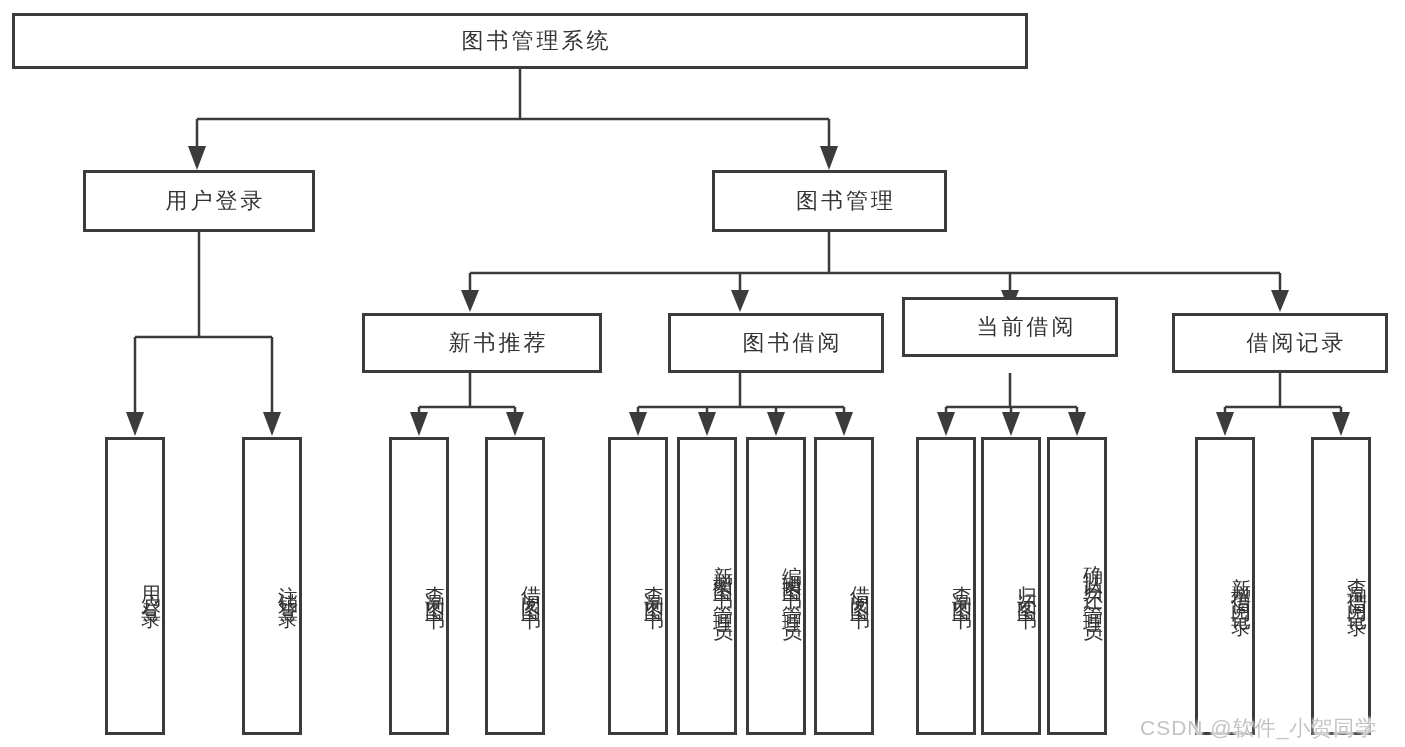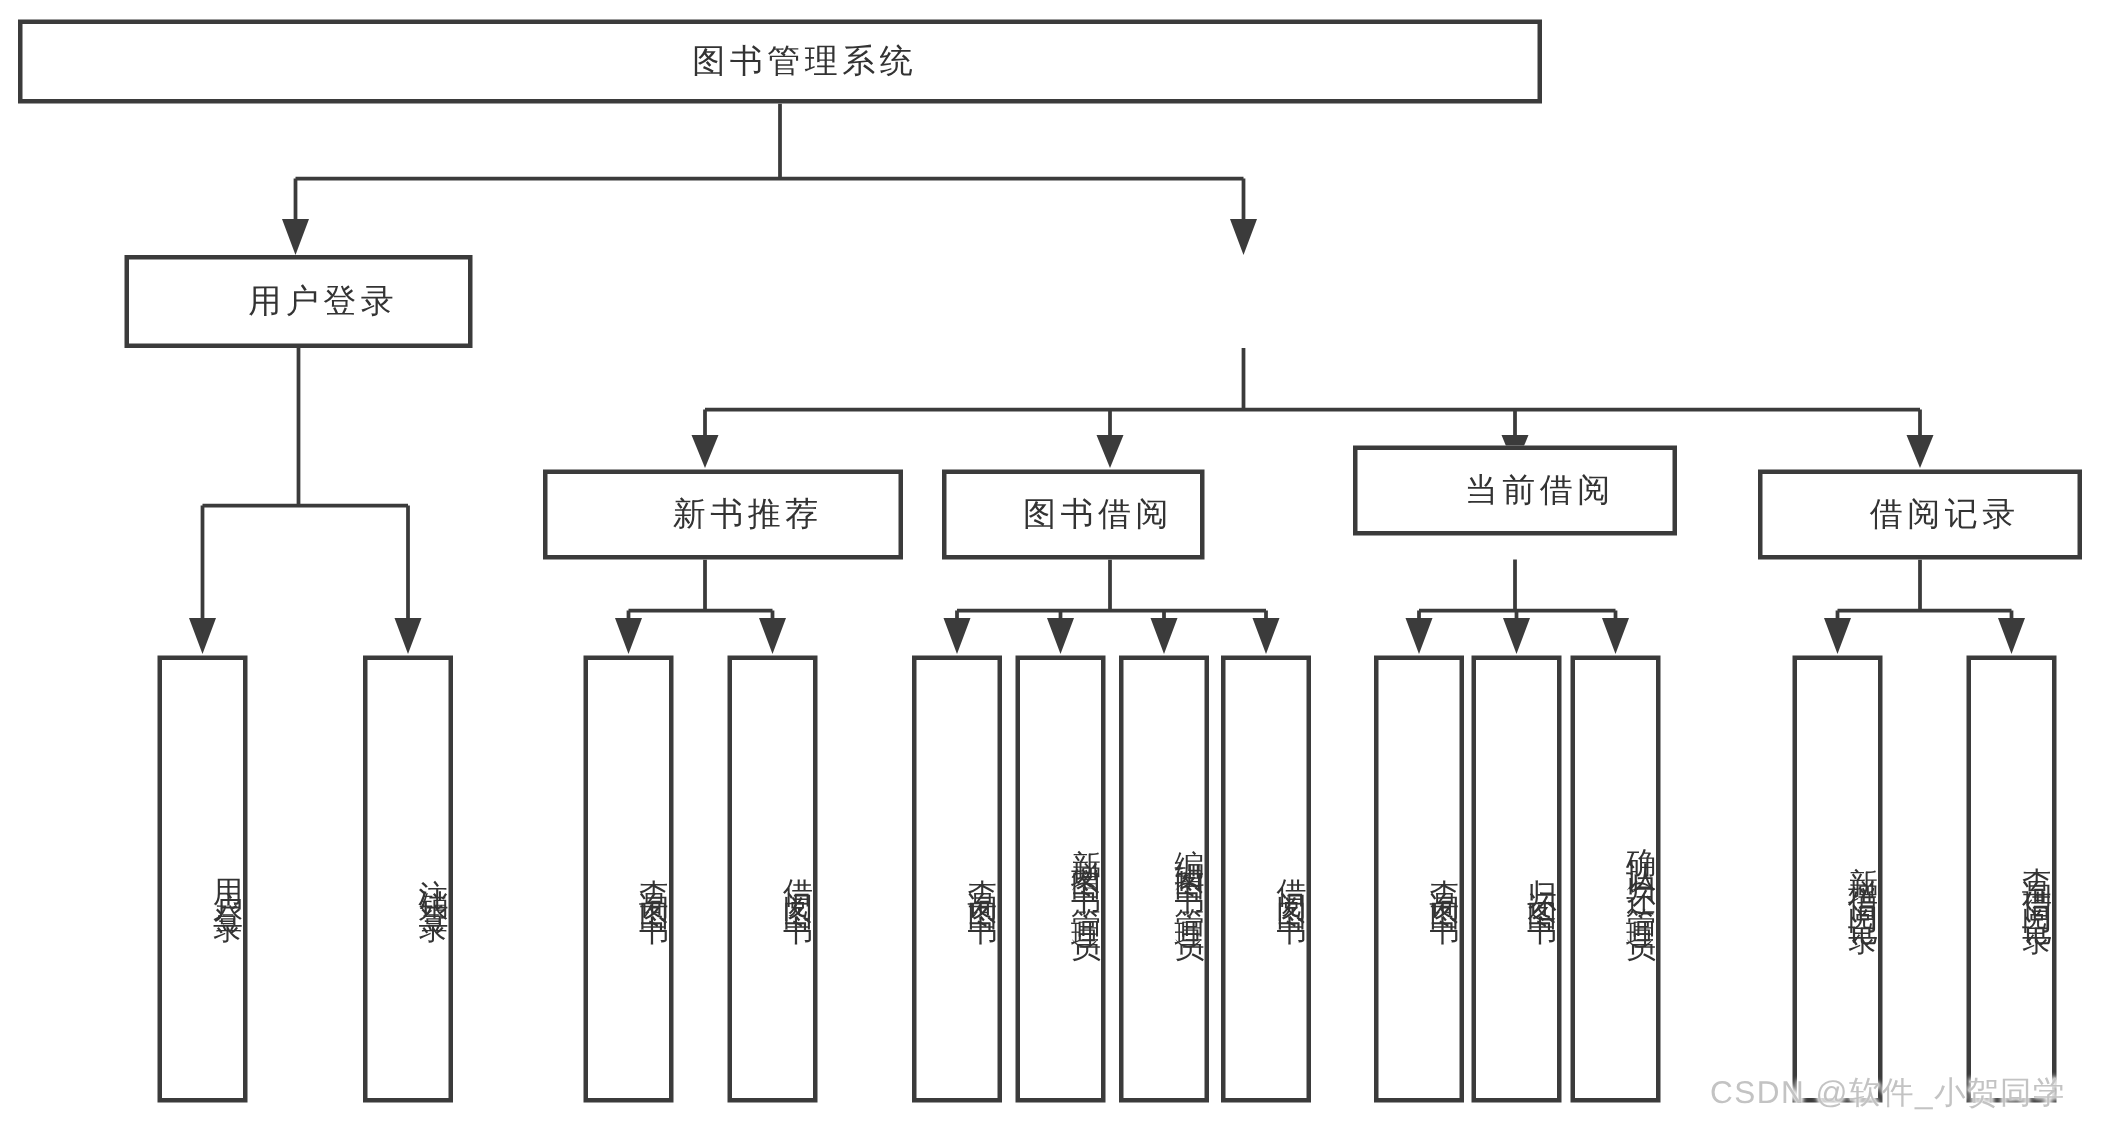--- a/index.html
+++ b/index.html
@@ -134,25 +134,28 @@
     </g>
   </svg>
 
   <div class="box node" style="left:12px;top:13px;width:1016px;height:56px">
     <span class="lbl">图书管理系统</span>
   </div>
 
   <div class="box node" style="left:83px;top:170px;width:232px;height:62px">
     <span class="lbl">用户登录</span>
   </div>
+  <div class="box node" style="left:712px;top:170px;width:235px;height:62px">
+    <span class="lbl">图书管理</span>
+  </div>
 
   <div class="box node" style="left:362px;top:313px;width:240px;height:60px">
     <span class="lbl">新书推荐</span>
   </div>
-  <div class="box node" style="left:628px;top:313px;width:175px;height:60px">
+  <div class="box node" style="left:668px;top:313px;width:216px;height:60px">
     <span class="lbl">图书借阅</span>
   </div>
   <div class="box node" style="left:902px;top:297px;width:216px;height:60px">
     <span class="lbl">当前借阅</span>
   </div>
   <div class="box node" style="left:1172px;top:313px;width:216px;height:60px">
     <span class="lbl">借阅记录</span>
   </div>
 
   <div class="box leaf" style="left:105px;top:437px">

